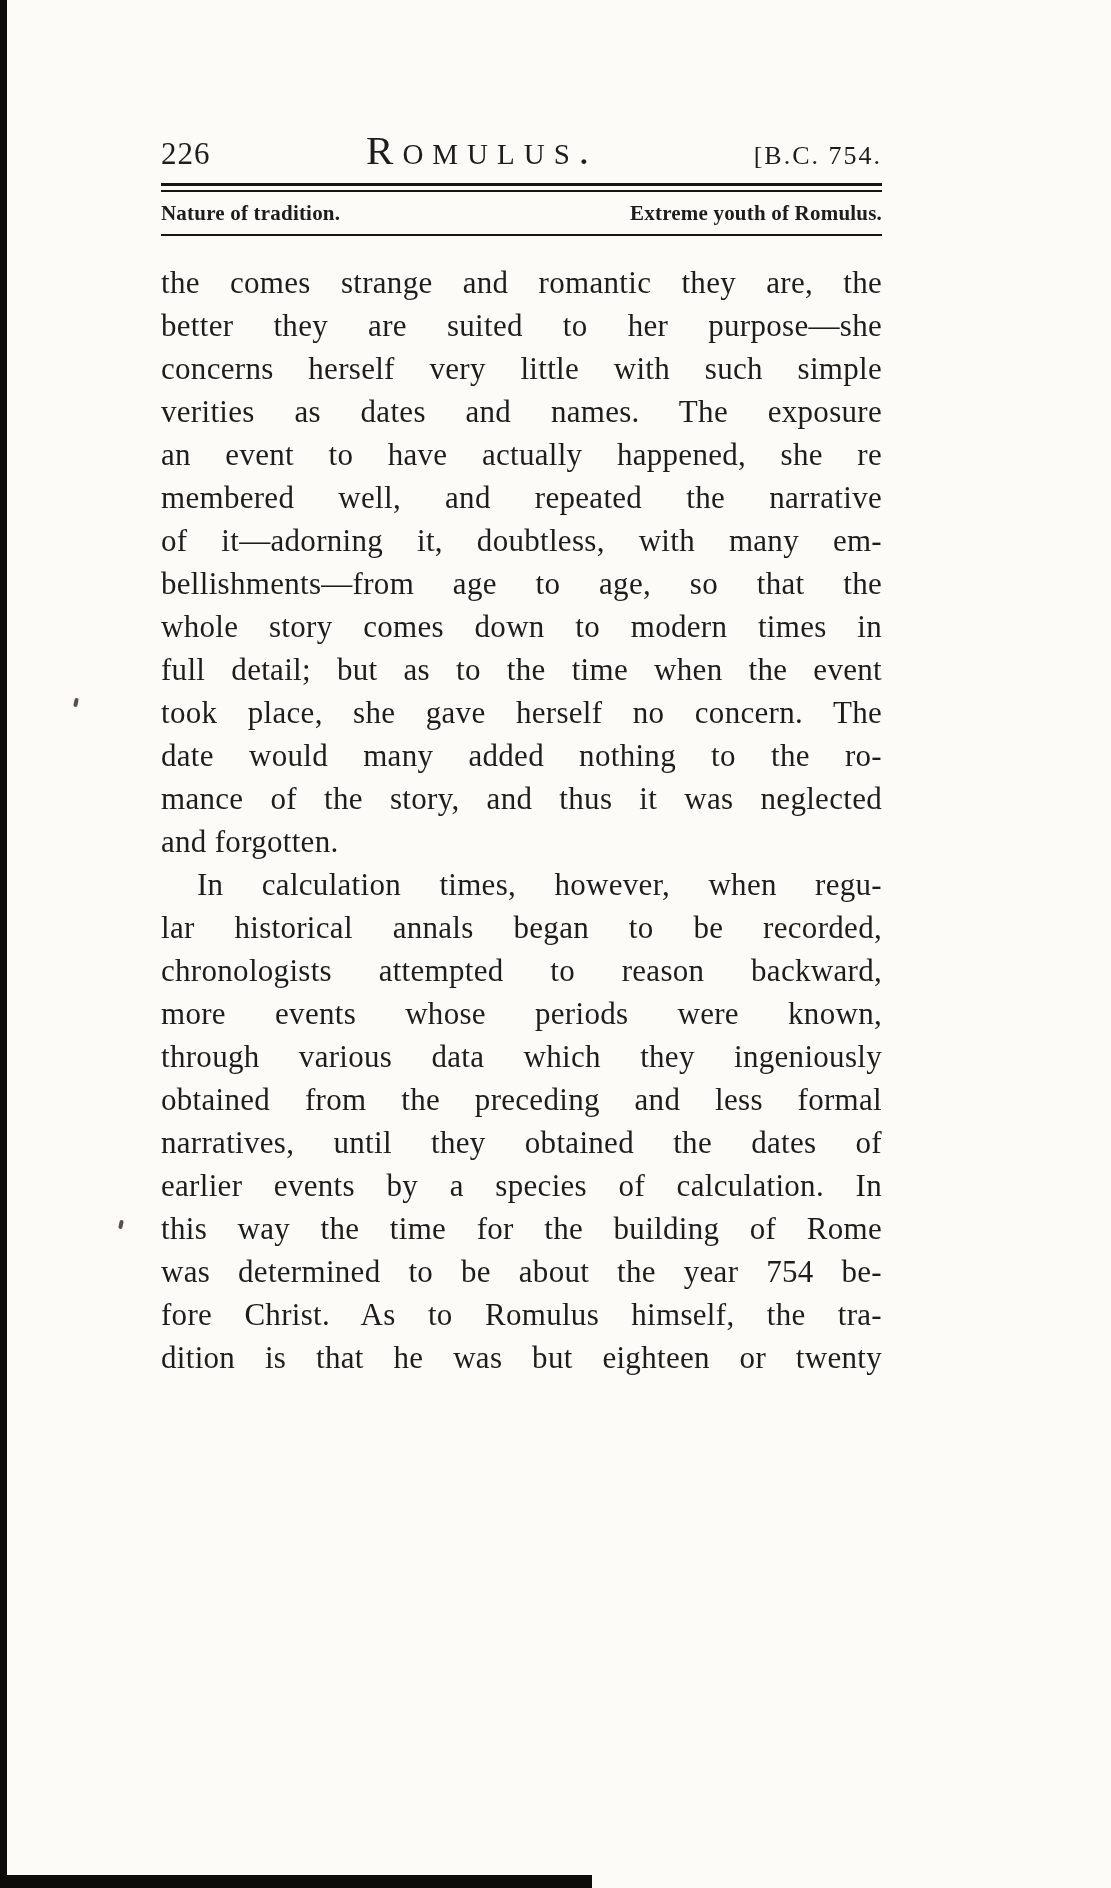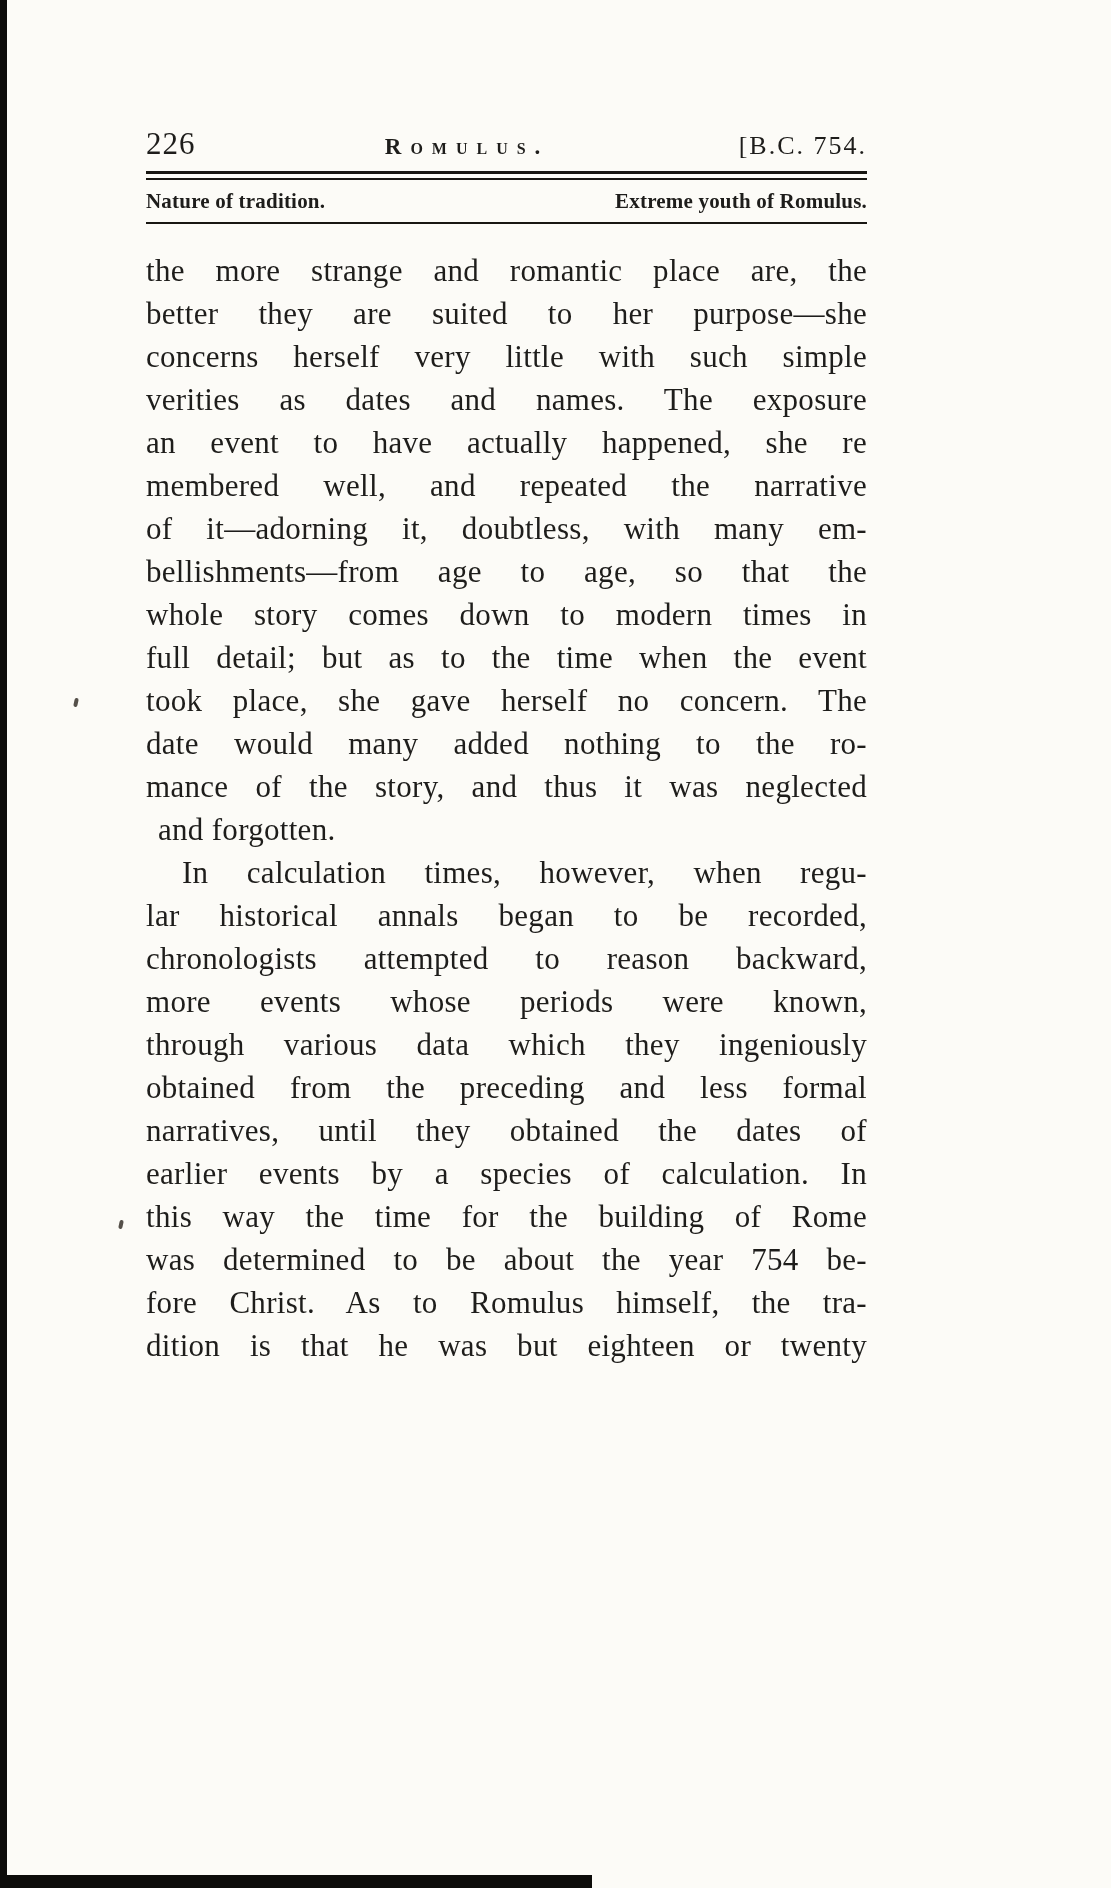--- a/index.html
+++ b/index.html
@@ -34,38 +34,37 @@
     width: 4px; height: 9px;
     background: #55504a;
     border-radius: 2px;
     transform: rotate(12deg);
   }
   .speck.s1 { left: 74px; top: 698px; }
   .speck.s2 { left: 119px; top: 1220px; }
 
   .content {
     position: absolute;
-    left: 146px;
+    left: 161px;
     top: 126px;
     width: 721px;
   }
   .header-row {
     display: flex;
     justify-content: space-between;
     align-items: baseline;
     font-size: 31px;
   }
   .page-number {
     letter-spacing: 1px;
   }
   .running-title {
     font-variant: small-caps;
-    font-size: 23px;
+    font-size: 41px;
     letter-spacing: 9px;
-    font-weight: bold;
   }
   .date-note {
     font-size: 26px;
     letter-spacing: 2px;
   }
   .double-rule {
     margin-top: 9px;
     height: 4px;
     border-top: 3px solid #181612;
     border-bottom: 2px solid #181612;
@@ -91,21 +90,20 @@
   .line {
     text-align: justify;
     text-align-last: justify;
     letter-spacing: 0.3px;
   }
   .line.indent {
     text-indent: 36px;
   }
   .line.last {
     text-align-last: left;
-    margin-left: 12px;
   }
 </style>
 </head>
 <body>
 
 <div class="scan-page">
 
   <div class="edge-left"></div>
   <div class="edge-bottom"></div>
   <div class="speck s1"></div>
@@ -123,21 +121,21 @@
 
     <div class="subheader-row">
       <span>Nature of tradition.</span>
       <span>Extreme youth of Romulus.</span>
     </div>
 
     <div class="single-rule"></div>
 
     <div class="body-text">
       <div>
-          <div class="line">the more strange and romantic place are, the</div>
+          <div class="line">the comes strange and romantic they are, the</div>
           <div class="line">better they are suited to her purpose—she</div>
           <div class="line">concerns herself very little with such simple</div>
           <div class="line">verities as dates and names.  The exposure</div>
           <div class="line">an event to have actually happened, she re</div>
           <div class="line">membered well, and repeated the narrative</div>
           <div class="line">of it—adorning it, doubtless, with many em-</div>
           <div class="line">bellishments—from age to age, so that the</div>
           <div class="line">whole story comes down to modern times in</div>
           <div class="line">full detail; but as to the time when the event</div>
           <div class="line">took place, she gave herself no concern.  The</div>

